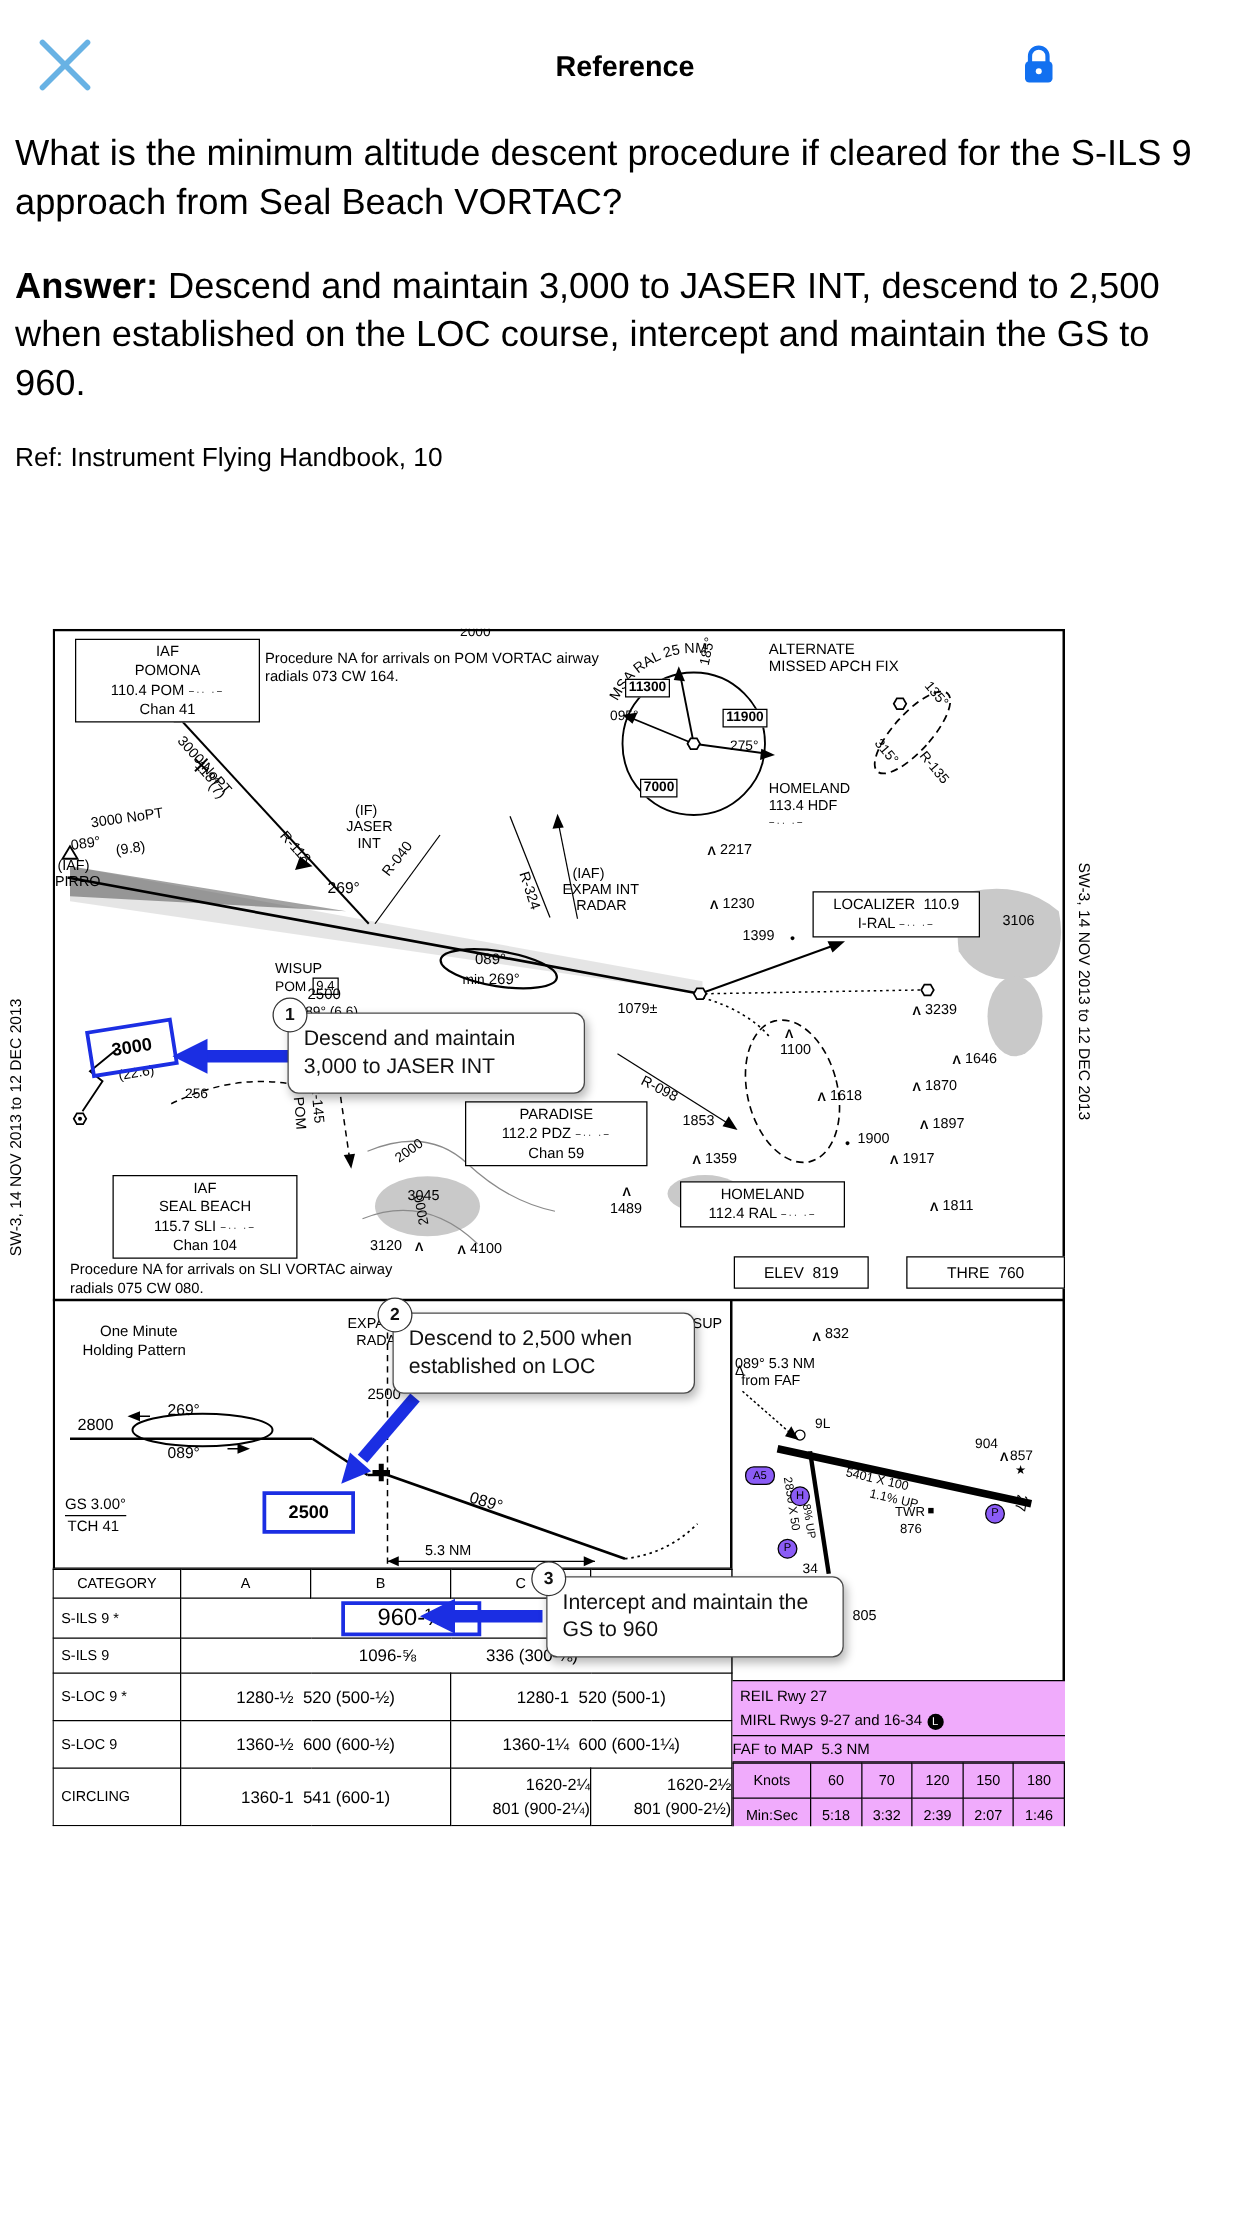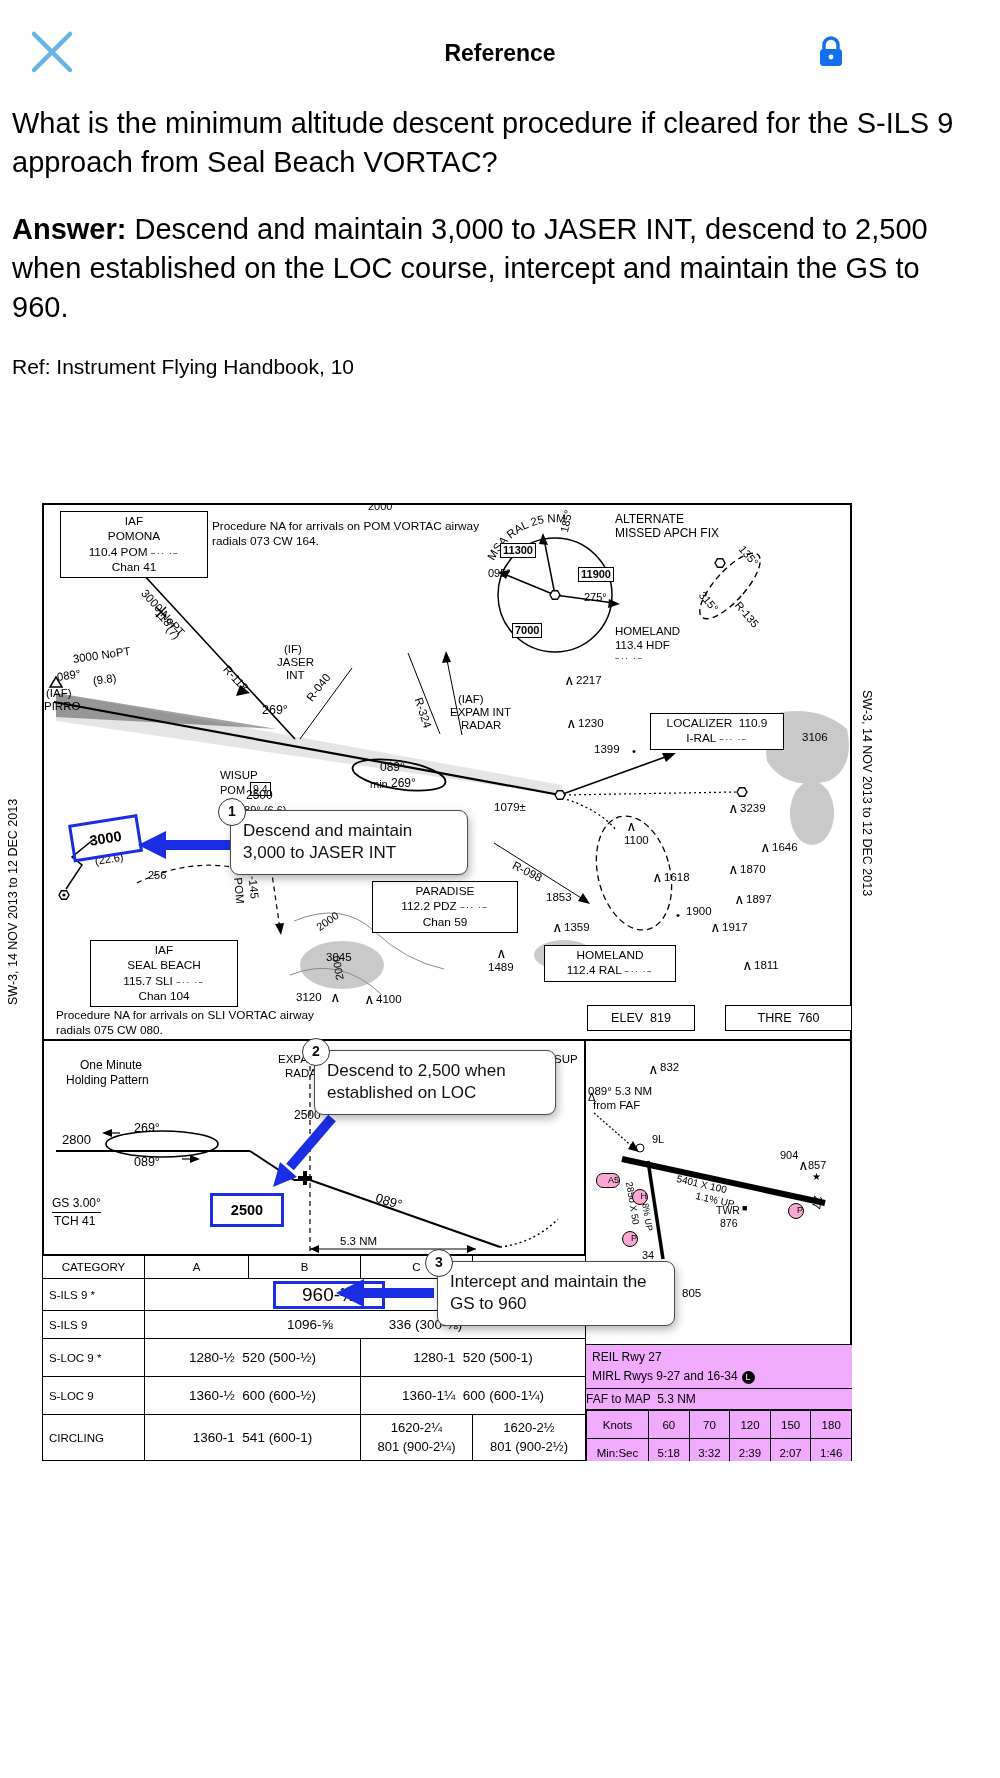--- a/index.html
+++ b/index.html
@@ -21,35 +21,35 @@
   .s10{font-size:10px}.s105{font-size:10.5px}.s11{font-size:11px}.s12{font-size:12px}.s125{font-size:12.5px}.s13{font-size:13px}
   .rot{transform-origin:0 0;}
   .ob{font-size:10px;font-weight:bold;}
   .morse{font-size:8px;letter-spacing:1.5px;}
   .note{position:absolute;font-size:11.8px;line-height:1.3;z-index:2;}
   .navbox{position:absolute;border:1.6px solid #000;background:#fff;text-align:center;font-size:11.8px;line-height:1.3;padding:2px 4px;z-index:3;}
   .msabox{border:1.2px solid #000;padding:0 2px;font-size:11px;background:#fff;font-weight:bold;}
   .dmebox{border:1.2px solid #000;padding:0 2px;font-size:10.5px;background:#fff;}
   .elevbox{position:absolute;border:1.6px solid #000;background:#fff;z-index:3;font-size:12.5px;display:flex;align-items:center;justify-content:center;}
   .gsline{border-bottom:1.2px solid #000;padding-bottom:1px;}
-  .tag{position:absolute;border:1.1px solid #000;border-radius:50%;background:#f9a8d4;font-size:9px;text-align:right;z-index:2;}
+  .tag{position:absolute;border:1.1px solid #000;border-radius:50%;background:#8b5cf6;font-size:9px;text-align:center;z-index:2;}
   
   .bluebox{position:absolute;border:3px solid var(--annotation_blue,#1b2ee3);z-index:4;display:flex;align-items:center;justify-content:center;font-size:14.5px;font-weight:600;}
   .blue-stroke{stroke:var(--annotation_blue,#1b2ee3);}
   .blue-fill{fill:var(--annotation_blue,#1b2ee3);}
   .callout{position:absolute;z-index:6;background:#fff;border:1.5px solid #4a4a4a;border-radius:9px;padding:9px 12px;font-size:17px;line-height:1.32;color:#111;box-shadow:2px 4px 8px rgba(0,0,0,.28);}
   .cnum{position:absolute;left:-13px;top:-13px;width:26px;height:26px;border-radius:50%;background:#fff;border:1.6px solid #333;font-size:14px;font-weight:bold;text-align:center;line-height:24px;z-index:7;}
   
   .mins{position:absolute;left:0;top:752px;width:543px;height:206px;border-collapse:collapse;background:#fff;z-index:2;table-layout:fixed;}
   .mins td{border:1.2px solid #000;text-align:center;vertical-align:middle;padding:0;font-size:13.5px;}
   .mins tr.hrow td{font-size:11.5px;height:22px;}
   .mins td.cat{font-size:11.5px;text-align:left;padding-left:6px;}
   .bluebox-inline{display:inline-block;border:3px solid var(--annotation_blue,#1b2ee3);padding:0 26px;margin-left:128px;font-size:19px;}
   .r1rest{margin-left:58px;font-size:13px;}
-  .stack div{line-height:1.45;font-size:13px;}
+  .stack div{line-height:1.45;font-size:13px;text-align:right;}
   
   .br{position:absolute;left:544px;top:842px;width:266px;height:116px;z-index:2;background:#f0abfc;}
   .reil{height:44px;border-bottom:1.2px solid #000;padding:3px 6px;font-size:12px;line-height:1.55;box-sizing:border-box;}
   .badge{display:inline-block;width:13px;height:13px;border-radius:50%;background:#000;color:#fff;font-size:9px;line-height:13px;text-align:center;margin-left:4px;}
   .fafmap{height:20px;border-bottom:1.2px solid #000;text-align:left;font-size:12px;line-height:20px;}
   .speed{width:100%;border-collapse:collapse;}
   .speed td{border:1.2px solid #000;text-align:center;height:25px;font-size:11.5px;}
   
   .side-left{position:absolute;left:6px;top:660px;height:345px;writing-mode:vertical-rl;transform:rotate(180deg);font-size:12.5px;}
   .side-right{position:absolute;left:860px;top:690px;height:345px;writing-mode:vertical-rl;font-size:12.5px;}

